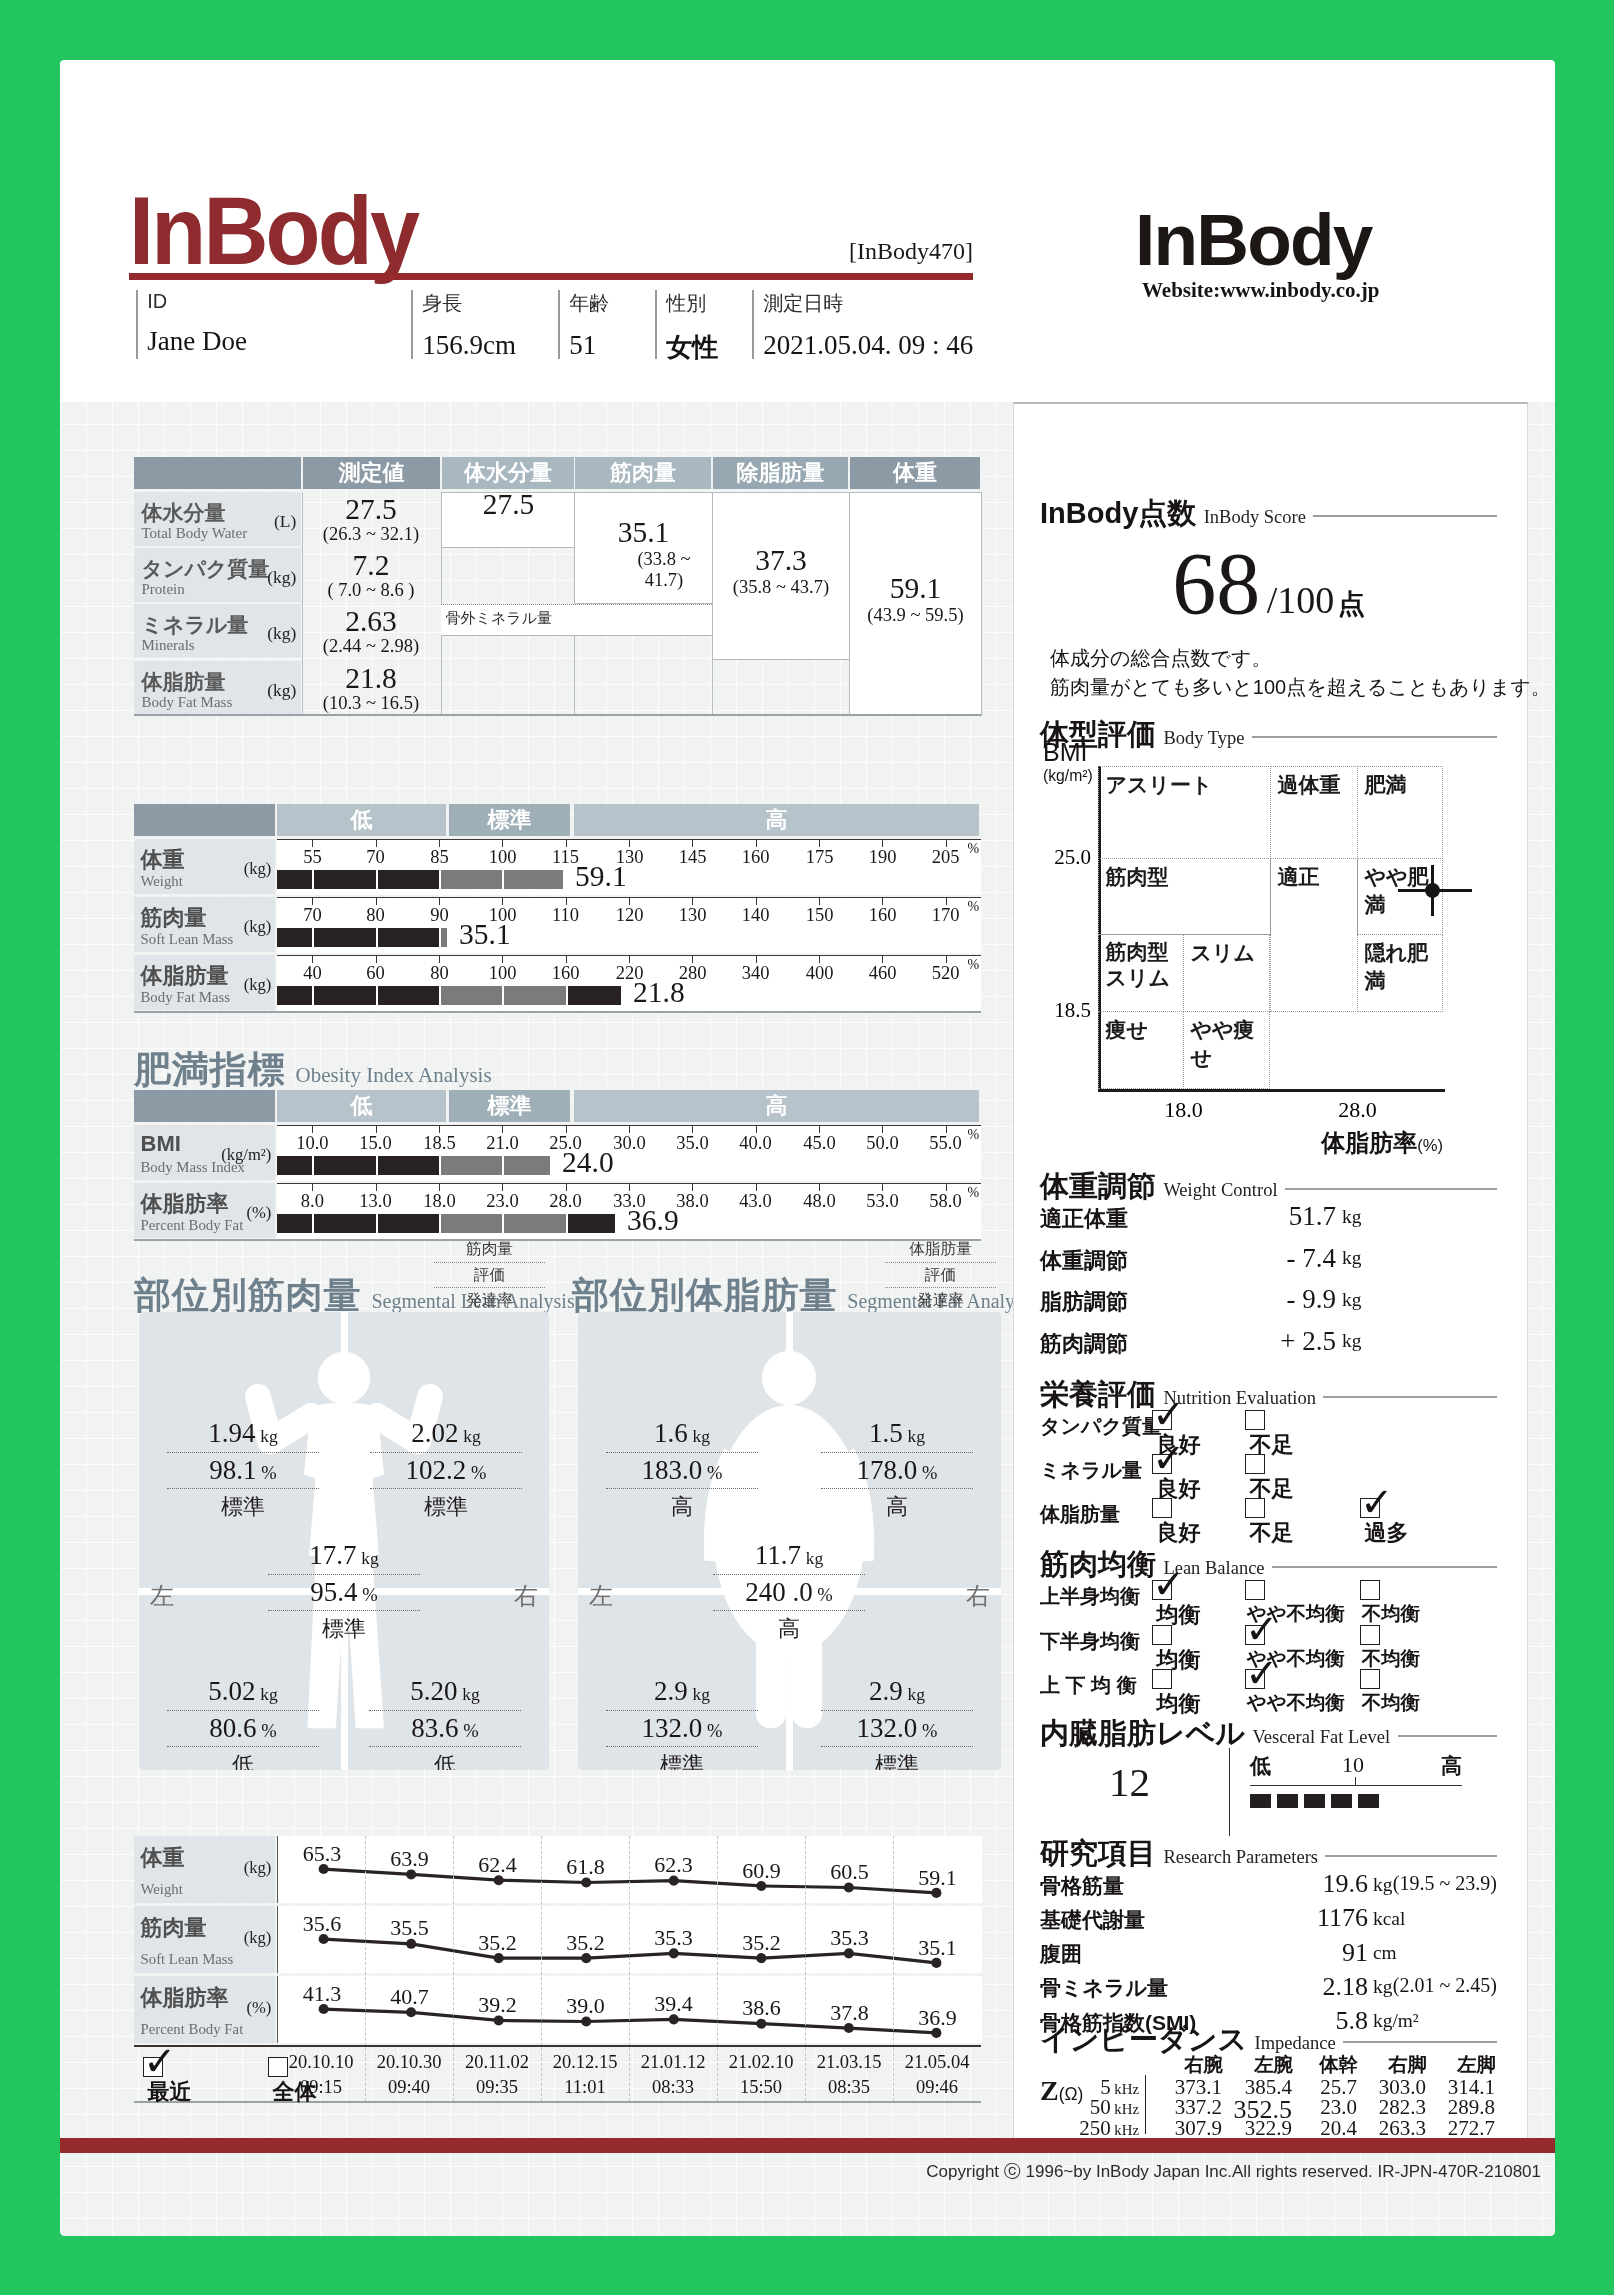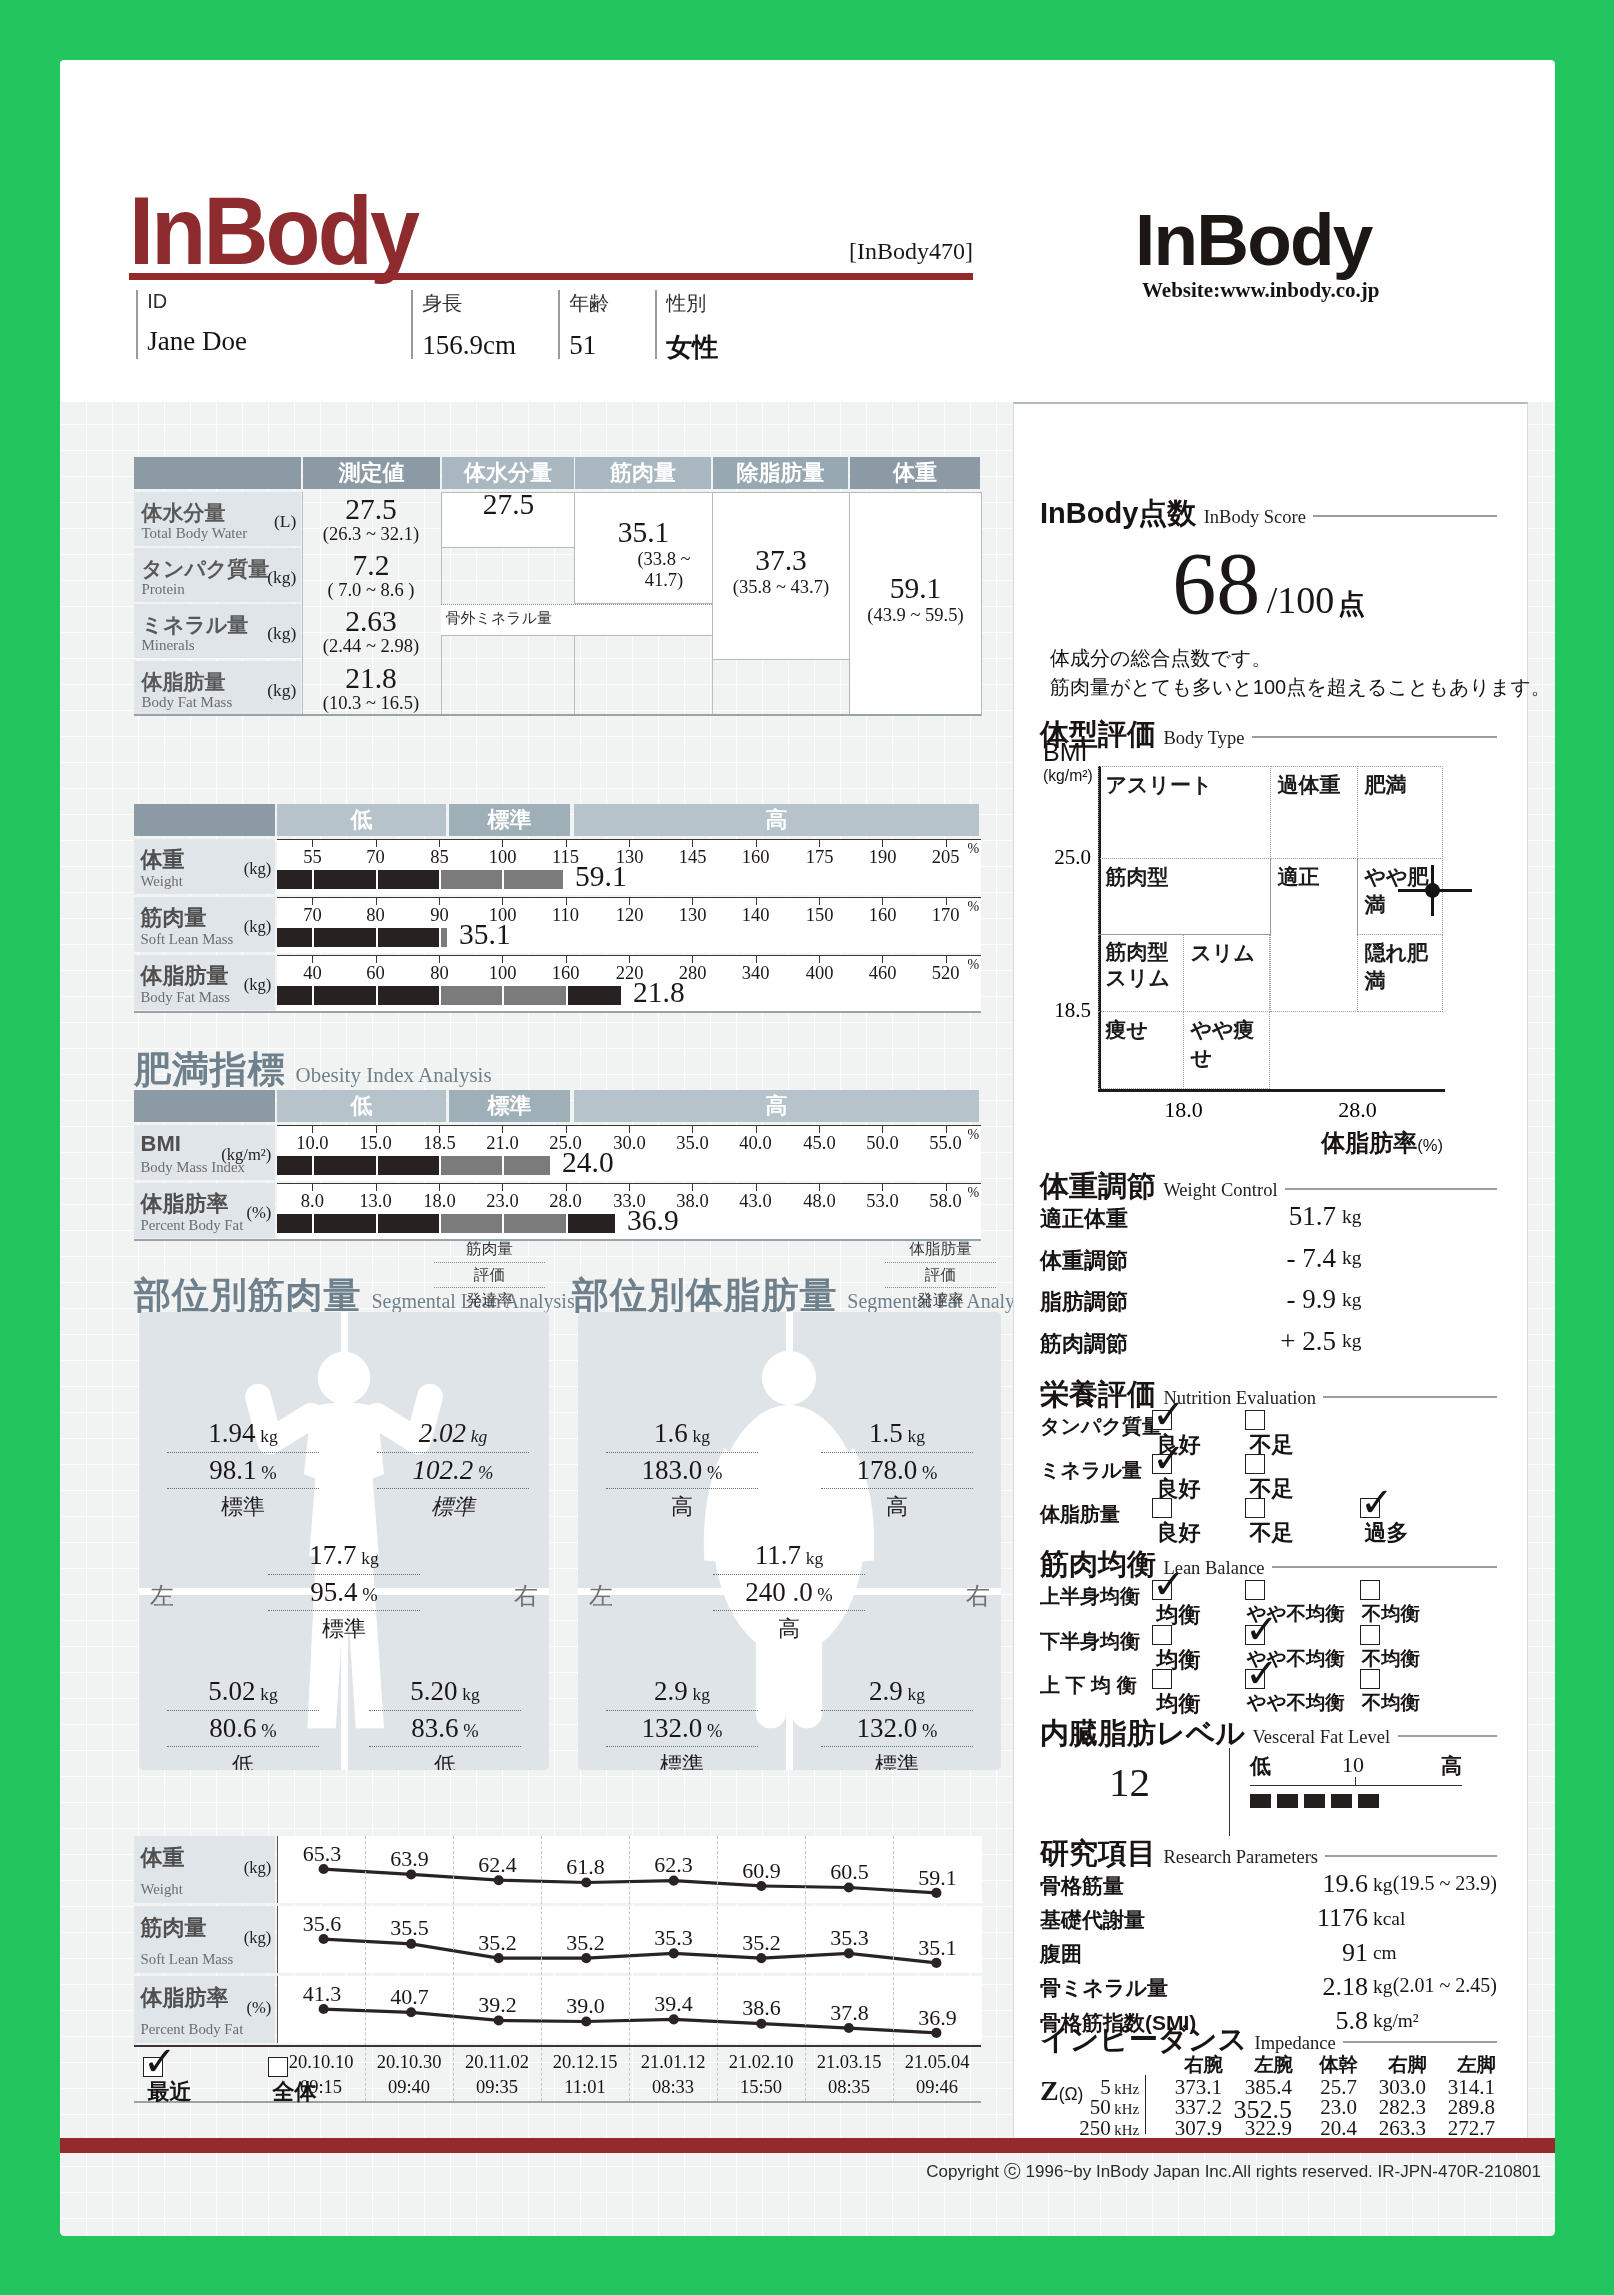--- a/index.html
+++ b/index.html
@@ -78,20 +78,24 @@
     <div class="idvalue serif">156.9cm</div>
   </div>
   <div class="idfield" style="left:498px;top:230px;width:85px;">
     <div class="idlabel">年齢</div>
     <div class="idvalue serif">51</div>
   </div>
   <div class="idfield" style="left:595px;top:230px;width:85px;">
     <div class="idlabel">性別</div>
     <div class="idvalue" style="font-size:26px;font-weight:700;">女性</div>
   </div>
+  <div class="idfield" style="left:692px;top:230px;width:217px;">
+    <div class="idlabel">測定日時</div>
+    <div class="idvalue serif">2021.05.04. 09 : 46</div>
+  </div>
 
   <div class="abs logo-blk" style="left:1075px;top:138px;">InBody</div>
   <div class="abs serif" style="left:1082px;top:218px;font-size:21px;font-weight:700;color:#141414;">Website:www.inbody.co.jp</div>
 
   <div id="comp" class="abs" style="left: 0px; top: 0px; width: 1495px; height: 0px;">
         <div class="hcell" style="left: 74px; top: 397px; width: 167px; height: 32px; background: rgb(140, 154, 166);"></div>
         <div class="hcell" style="left: 243px; top: 397px; width: 137px; height: 32px; background: rgb(140, 154, 166);">測定値</div>
         <div class="hcell" style="left: 382px; top: 397px; width: 132px; height: 32px; background: rgb(169, 183, 192);">体水分量</div>
         <div class="hcell" style="left: 515px; top: 397px; width: 136px; height: 32px; background: rgb(169, 183, 192);">筋肉量</div>
         <div class="hcell" style="left: 653px; top: 397px; width: 135px; height: 32px; background: rgb(152, 168, 178);">除脂肪量</div>
@@ -391,21 +395,21 @@
               <path d="M118 240 L108 445 h32 l10 -160 h4 l10 160 h32 L182 240 Z"></path>
             </g>
           </svg>
           <div class="segv" style="left: 28px; top: 106px; width: 152px;">
             <div><div class="bigval" style="display: inline; font-size: 27px;">1.94</div><div class="bigval" style="display: inline; font-size: 17.5px; margin-left: 4.6px;">kg</div></div>
             <div class="dot"></div>
             <div style="margin-top: 1.8px;"><div class="bigval" style="display: inline; font-size: 27px;">98.1</div><div class="bigval" style="display: inline; font-size: 18.5px; margin-left: 4.6px;">%</div></div>
             <div class="dot"></div>
             <div class="segrate" style="margin-top: 2.8px;">標準</div>
           </div>
-          <div class="segv" style="left: 238px; top: 106px; width: 152px; font-style: italic;">
+          <div class="segv" style="left: 231px; top: 106px; width: 152px;">
             <div><div class="bigval" style="display: inline; font-size: 27px;">2.02</div><div class="bigval" style="display: inline; font-size: 17.5px; margin-left: 4.6px;">kg</div></div>
             <div class="dot"></div>
             <div style="margin-top: 1.8px;"><div class="bigval" style="display: inline; font-size: 27px;">102.2</div><div class="bigval" style="display: inline; font-size: 18.5px; margin-left: 4.6px;">%</div></div>
             <div class="dot"></div>
             <div class="segrate" style="margin-top: 2.8px;">標準</div>
           </div>
           <div class="segv" style="left: 129px; top: 228px; width: 152px;">
             <div><div class="bigval" style="display: inline; font-size: 27px;">17.7</div><div class="bigval" style="display: inline; font-size: 17.5px; margin-left: 4.6px;">kg</div></div>
             <div class="dot"></div>
             <div style="margin-top: 1.8px;"><div class="bigval" style="display: inline; font-size: 27px;">95.4</div><div class="bigval" style="display: inline; font-size: 18.5px; margin-left: 4.6px;">%</div></div>

